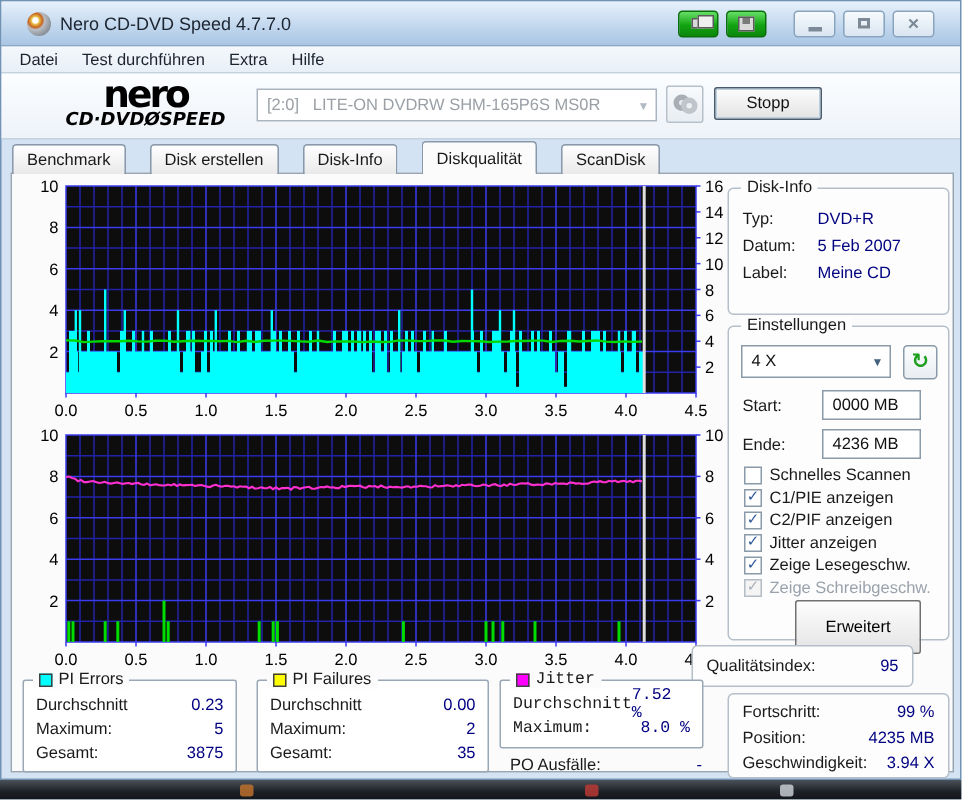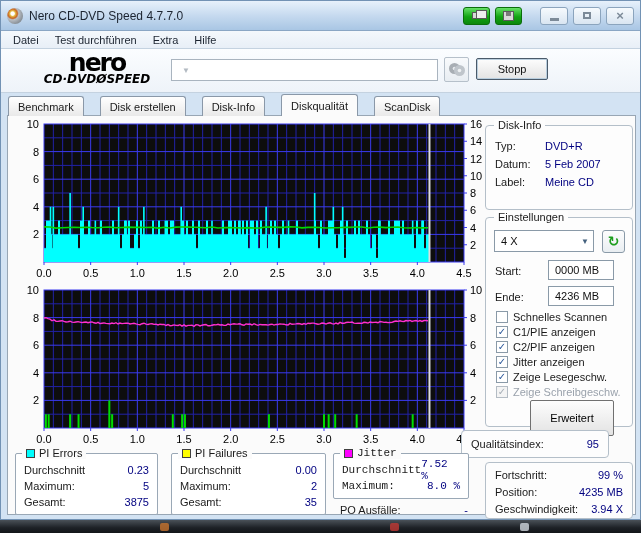--- a/index.html
+++ b/index.html
@@ -3,21 +3,21 @@
 <meta charset="utf-8">
 <style>
   * { margin:0; padding:0; box-sizing:border-box; }
   html,body { width:641px; height:533px; overflow:hidden; }
   body { font-family:"Liberation Sans", sans-serif; font-size:11px; color:#111; background:#9db5cc; position:relative; }
 
   
   .window { position:absolute; left:0; top:0; width:641px; height:520px;
             background:#d3e3f3; border:1px solid #7292b4; }
   .titlebar { height:30px; background:linear-gradient(#e7f1fb, #c3d8ee 55%, #a9c6e4);
-              border-bottom:1px solid #8aa6c4; display:flex; align-items:center; padding:0 6px; }
+              border-bottom:1px solid #8aa6c4; display:flex; align-items:center; padding:0 17px; }
   .appicon { width:16px; height:16px; border-radius:50%;
              background:radial-gradient(circle at 35% 35%, #ffffff 0 12%, #e8c24a 18%, #c86420 32%, #b9bec4 42%, #8d949b 70%, #6d747b 100%);
              margin-right:6px; flex:0 0 auto; }
   .title-text { font-size:12px; color:#1c2430; }
   .tb-buttons { margin-left:auto; display:flex; align-items:center; gap:5px; }
   .greenbtn { width:27px; height:18px; border:1px solid #0a6e0a; border-radius:3px;
               background:linear-gradient(#66e066, #12a412 55%, #0c870c);
               display:flex; align-items:center; justify-content:center; cursor:pointer; }
   .glyph-copy { width:9px; height:7px; background:#d9d9d9; border:1px solid #5a5a5a; position:relative; }
   .glyph-copy::after { content:""; position:absolute; left:3px; top:-3px; width:9px; height:7px;
@@ -148,20 +148,21 @@
     <span class="menu-item">Extra</span>
     <span class="menu-item">Hilfe</span>
   </div>
 
   <div class="toolbar">
     <div class="logo">
       <div class="logo-top">nero</div>
       <div class="logo-bottom">CD·DVDØSPEED</div>
     </div>
     <div class="drive-combo">
+      <span class="drive-text">[2:0]   LITE-ON DVDRW SHM-165P6S MS0R</span>
       <span class="combo-arrow">▼</span>
     </div>
     <span class="icon-btn">
       <svg width="18" height="15" viewBox="0 0 18 15">
         <circle cx="6.5" cy="6.5" r="5.5" fill="#a8aeb4"></circle>
           <circle cx="6.5" cy="6.5" r="1.8" fill="#e8ecef"></circle>
         <circle cx="11.5" cy="8.5" r="5.5" fill="#bfc5cb"></circle>
           <circle cx="11.5" cy="8.5" r="1.8" fill="#eef1f3"></circle>
       </svg>
     </span>

